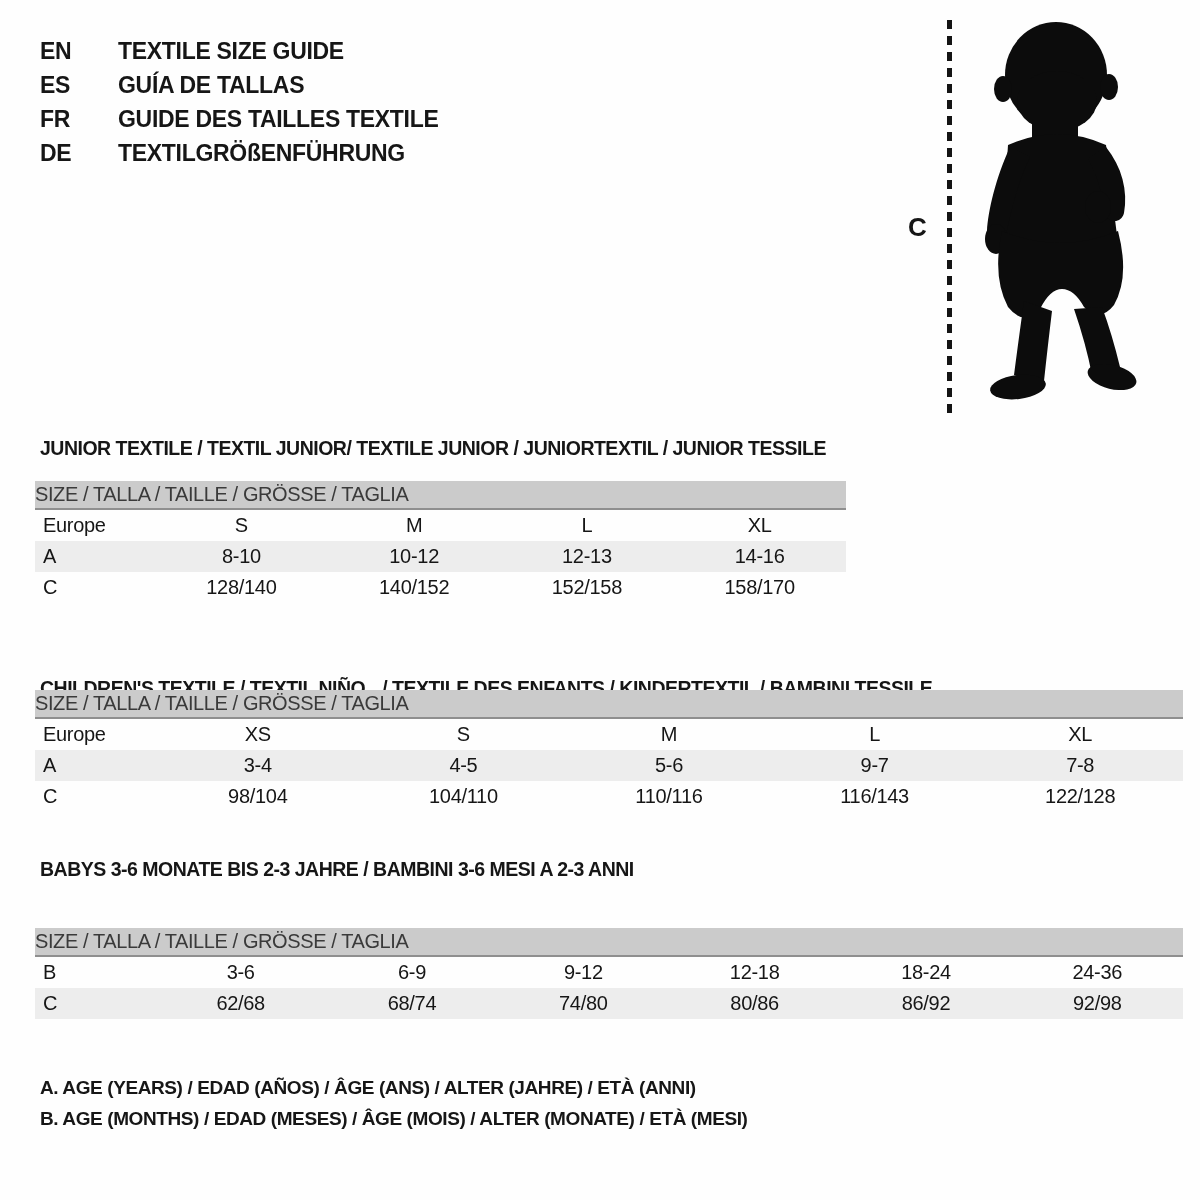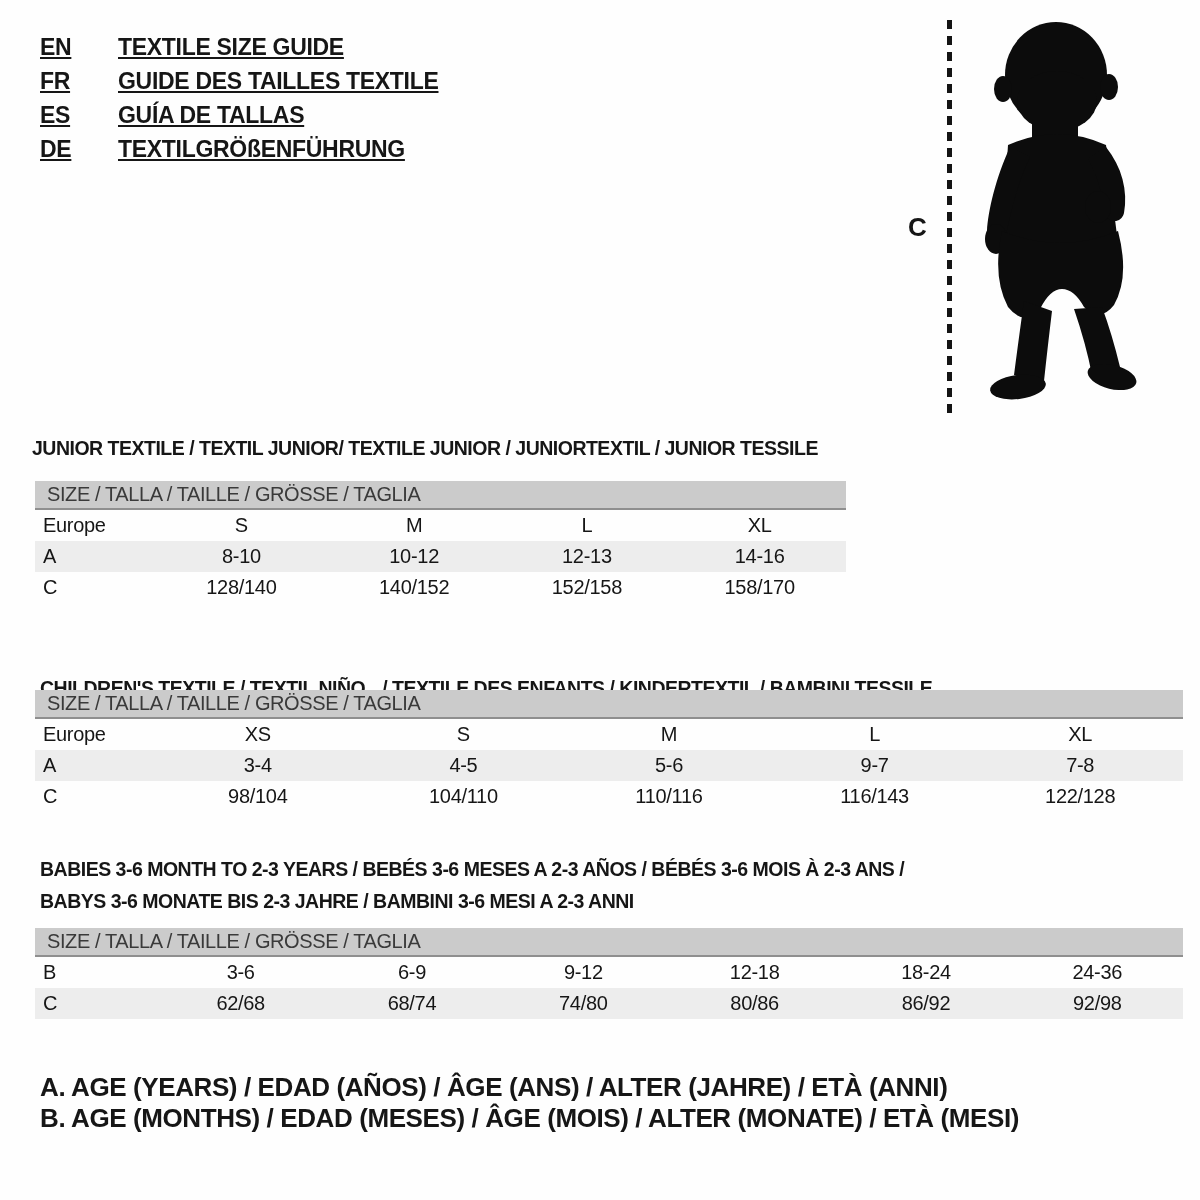--- a/index.html
+++ b/index.html
@@ -7,69 +7,69 @@
     position:relative;
     width:1200px;height:1200px;
     background:#fefefe;
     font-family:"Liberation Sans","DejaVu Sans",sans-serif;
     color:#161616;
     overflow:hidden;
   }
   .abs{position:absolute;}
 
   
-  .lang-row{display:flex;height:34px;align-items:flex-start;text-decoration:underline;}
+  .lang-row{display:flex;height:34px;align-items:center;}
   .lang-code{width:78px;font-weight:700;font-size:23px;letter-spacing:-0.3px;}
   .lang-label{font-weight:700;font-size:23px;letter-spacing:-0.3px;white-space:nowrap;}
 
   
   .dash-line{width:5px;background:repeating-linear-gradient(to bottom,#141414 0 9px,transparent 9px 16px);}
   .measure-letter{font-weight:700;font-size:26px;}
 
   
   .section-title{font-weight:700;font-size:19.5px;letter-spacing:-0.5px;white-space:nowrap;}
   .sub{font-size:13px;vertical-align:-4px;}
 
   
   .size-bar{
     background:#cbcbcb;
     border-bottom:2px solid #8f8f8f;
     height:27px;line-height:27px;
-    padding-left:12px;
+    padding-left:0;
     font-size:20px;font-weight:400;letter-spacing:-0.4px;
     color:#3a3a3a;
     box-sizing:content-box;
   }
 
   
   .trow{display:flex;align-items:center;height:31px;font-size:20px;letter-spacing:-0.3px;}
   .trow.shaded{background:#ededed;}
   .tlabel{width:120px;padding-left:8px;box-sizing:border-box;}
   .tcell{flex:1;text-align:center;}
 
   
-  .footnote{font-weight:700;font-size:26px;letter-spacing:-0.4px;height:31px;line-height:31px;white-space:nowrap;}
+  .footnote{font-weight:700;font-size:19px;letter-spacing:-0.4px;height:31px;line-height:31px;white-space:nowrap;}
 </style>
 </head>
 <body>
 
 <div id="canvas">
 
   <div class="abs" style="left:40px;top:34px;">
     <div class="lang-row">
       <span class="lang-code">EN</span>
       <span class="lang-label">TEXTILE SIZE GUIDE</span>
     </div>
     <div class="lang-row">
+      <span class="lang-code">ES</span>
+      <span class="lang-label">GUÍA DE TALLAS</span>
+    </div>
+    <div class="lang-row">
       <span class="lang-code">FR</span>
       <span class="lang-label">GUIDE DES TAILLES TEXTILE</span>
-    </div>
-    <div class="lang-row">
-      <span class="lang-code">ES</span>
-      <span class="lang-label">GUÍA DE TALLAS</span>
     </div>
     <div class="lang-row">
       <span class="lang-code">DE</span>
       <span class="lang-label">TEXTILGRÖßENFÜHRUNG</span>
     </div>
   </div>
 
   <div class="abs measure-letter" style="left:908px;top:212px;">C</div>
   <div class="abs dash-line" style="left:947px;top:20px;height:396px;"></div>
 
@@ -94,21 +94,21 @@
       <path d="M30 212 Q88 236 146 212 Q158 258 142 286 Q128 304 112 288 Q102 270 90 270 Q78 270 68 290 Q52 308 36 288 Q20 258 30 212 Z"></path>
 
       <path d="M52 282 Q46 325 42 356 L72 362 Q76 325 80 292 Z"></path>
       <path d="M102 290 Q114 325 120 356 L148 348 Q140 315 130 288 Z"></path>
 
       <ellipse cx="46" cy="368" rx="28" ry="12" transform="rotate(-7 46 368)"></ellipse>
       <ellipse cx="140" cy="358" rx="25" ry="12" transform="rotate(14 140 358)"></ellipse>
     </g>
   </svg>
 
-  <div class="abs section-title" style="left:32px;top:437px;">
+  <div class="abs section-title" style="left:40px;top:437px;">
     <span>JUNIOR TEXTILE / TEXTIL JUNIOR/ TEXTILE JUNIOR / JUNIORTEXTIL / JUNIOR TESSILE</span>
   </div>
 
   <div class="abs" style="left:35px;top:481px;width:811px;">
     <div class="size-bar">SIZE / TALLA / TAILLE / GRÖSSE / TAGLIA</div>
     <div class="trow">
       <span class="tlabel">Europe</span>
       <span class="tcell">S</span>
       <span class="tcell">M</span>
       <span class="tcell">L</span>
@@ -156,21 +156,20 @@
       <span class="tlabel">C</span>
       <span class="tcell">98/104</span>
       <span class="tcell">104/110</span>
       <span class="tcell">110/116</span>
       <span class="tcell">116/143</span>
       <span class="tcell">122/128</span>
     </div>
   </div>
 
   <div class="abs section-title" style="left:40px;top:853px;line-height:32px;">
-    <div>BABIES 3-6 MONTH TO 2-3 YEARS / BEBÉS 3-6 MESES A 2-3 AÑOS / BÉBÉS 3-6 MOIS À 2-3 ANS /</div>
     <div>BABYS 3-6 MONATE BIS 2-3 JAHRE / BAMBINI 3-6 MESI A 2-3 ANNI</div>
   </div>
 
   <div class="abs" style="left:35px;top:928px;width:1148px;">
     <div class="size-bar">SIZE / TALLA / TAILLE / GRÖSSE / TAGLIA</div>
     <div class="trow">
       <span class="tlabel">B</span>
       <span class="tcell">3-6</span>
       <span class="tcell">6-9</span>
       <span class="tcell">9-12</span>

